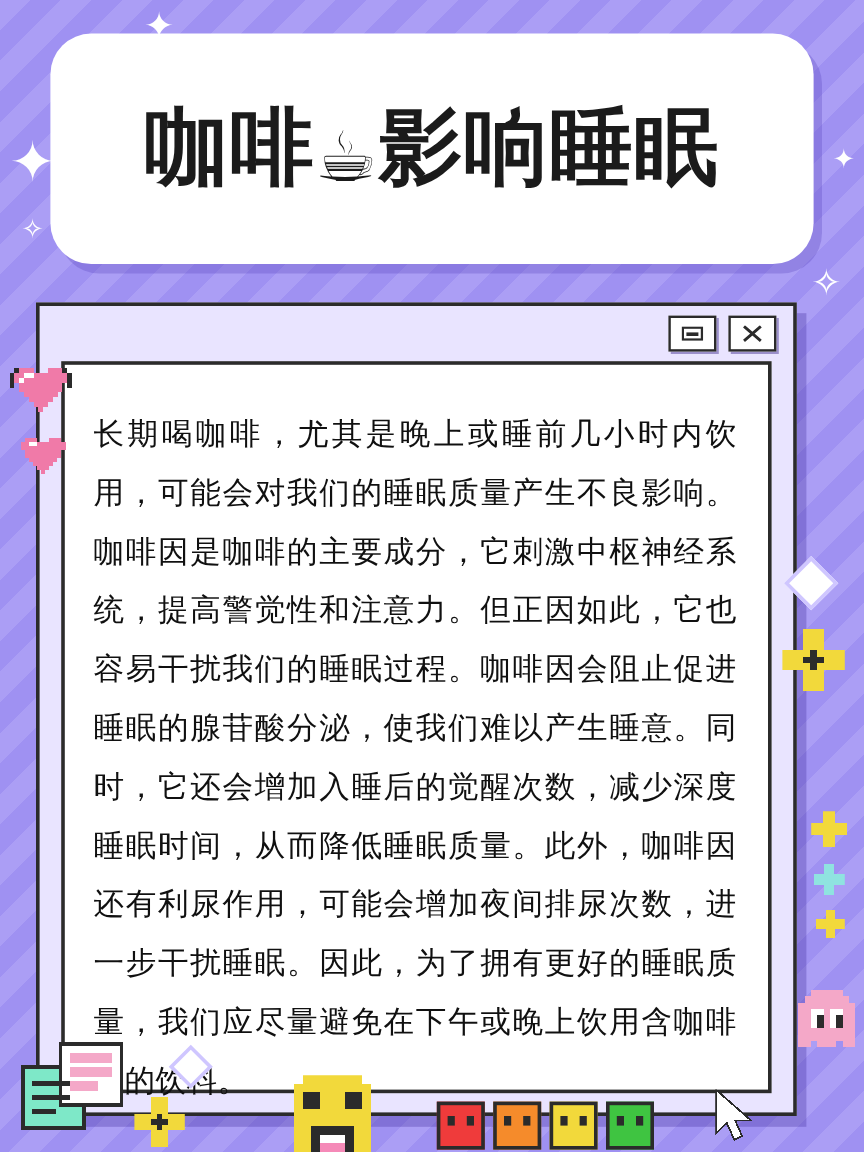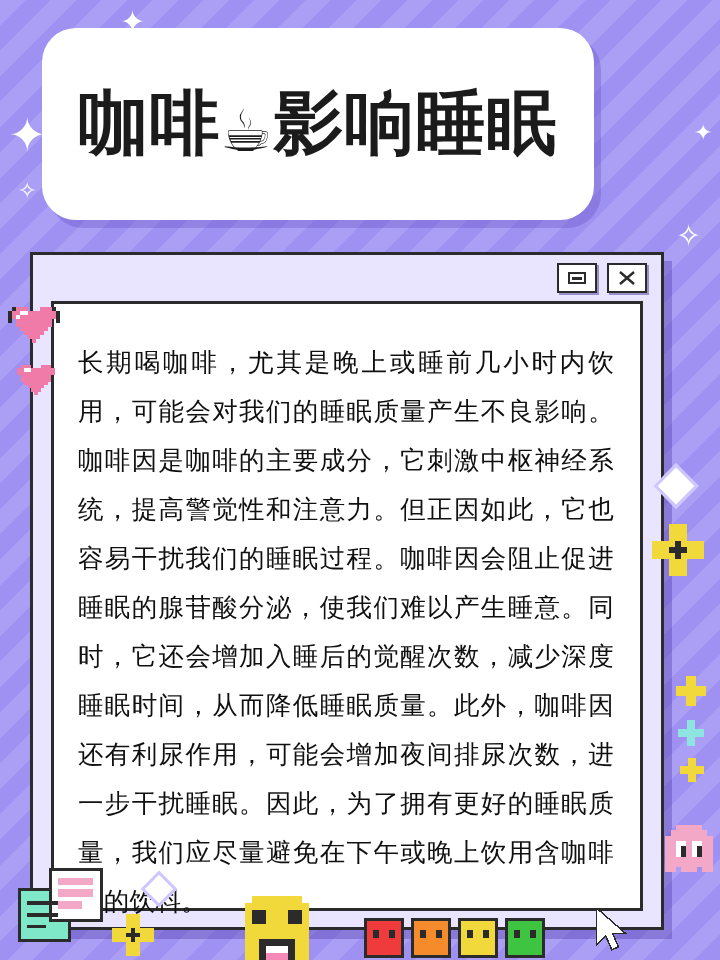--- a/index.html
+++ b/index.html
@@ -26,21 +26,21 @@
         #ab9ef5 18px,
         #ab9ef5 36px
       );
   }
 
   
   .title-card {
     position: absolute;
     left: 42px;
     top: 28px;
-    width: 552px;
+    width: 636px;
     height: 192px;
     background: #ffffff;
     border-radius: 34px;
     box-shadow: 7px 8px 0 rgba(90,70,190,0.30);
   }
   .title-text {
     position: absolute;
     left: 0;
     right: 0;
     top: 50%;

